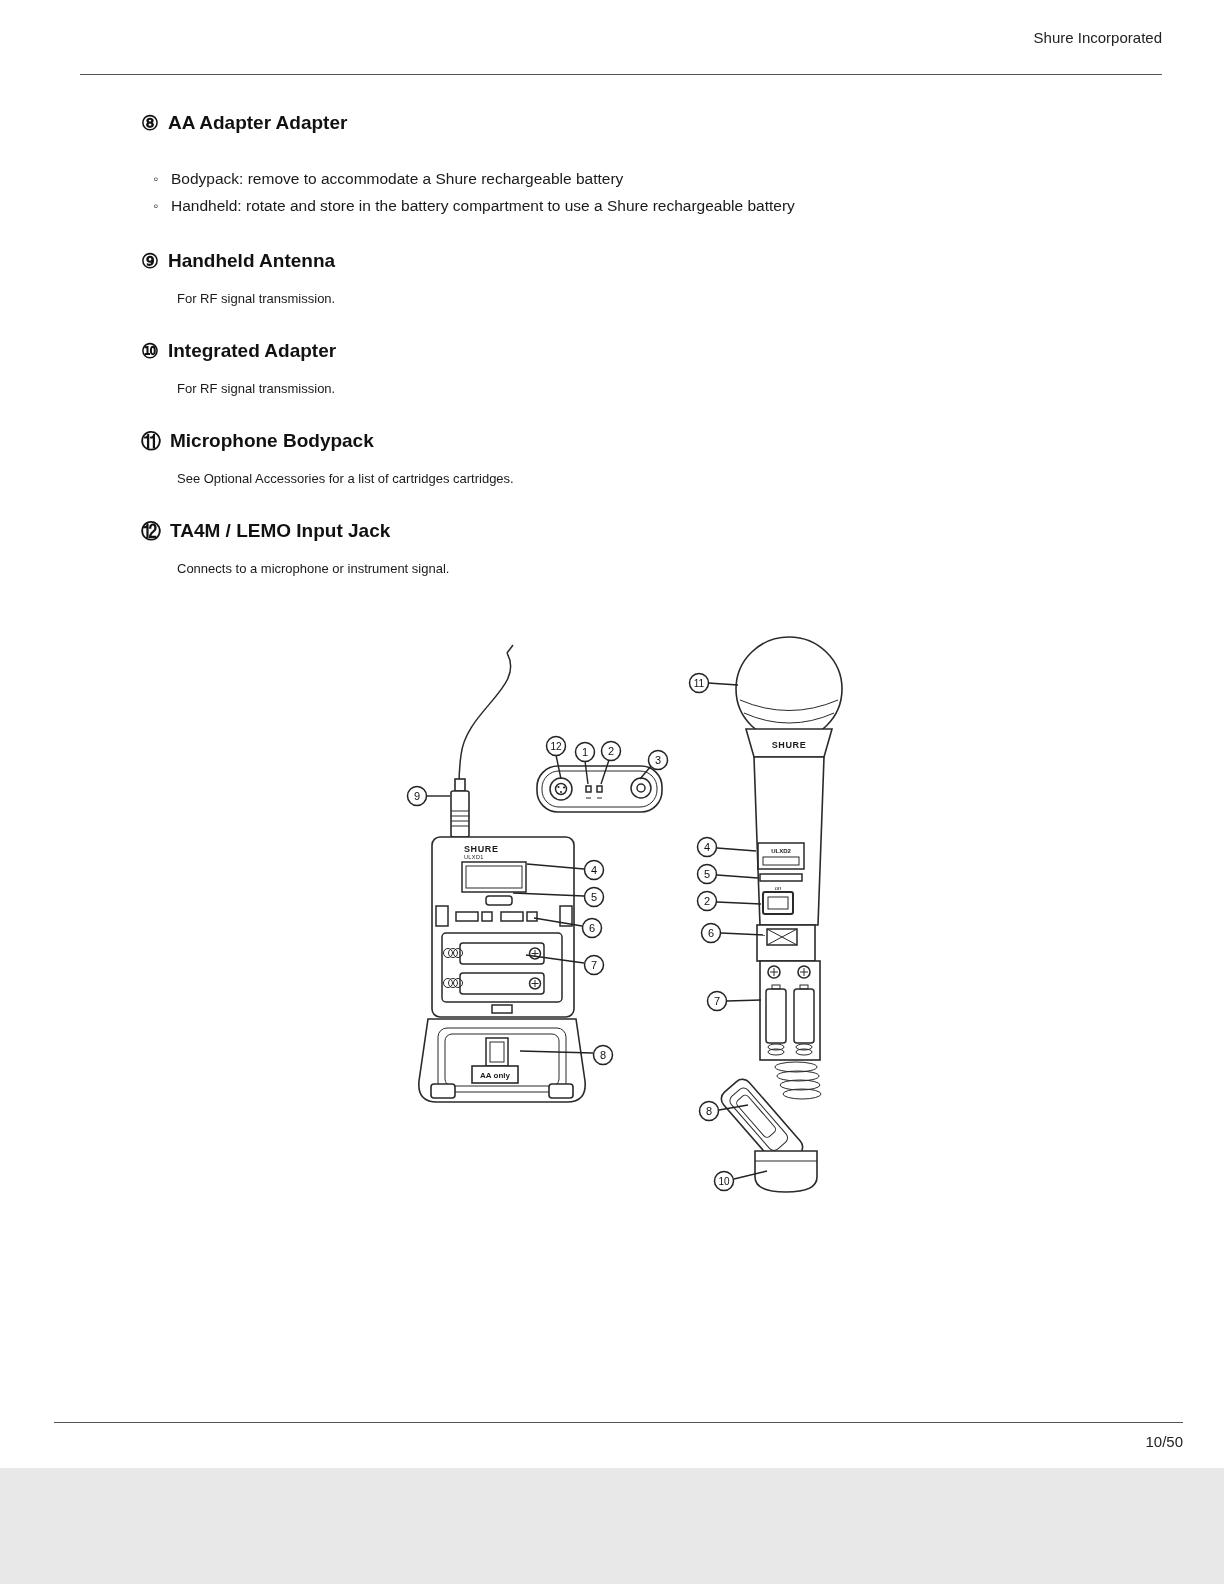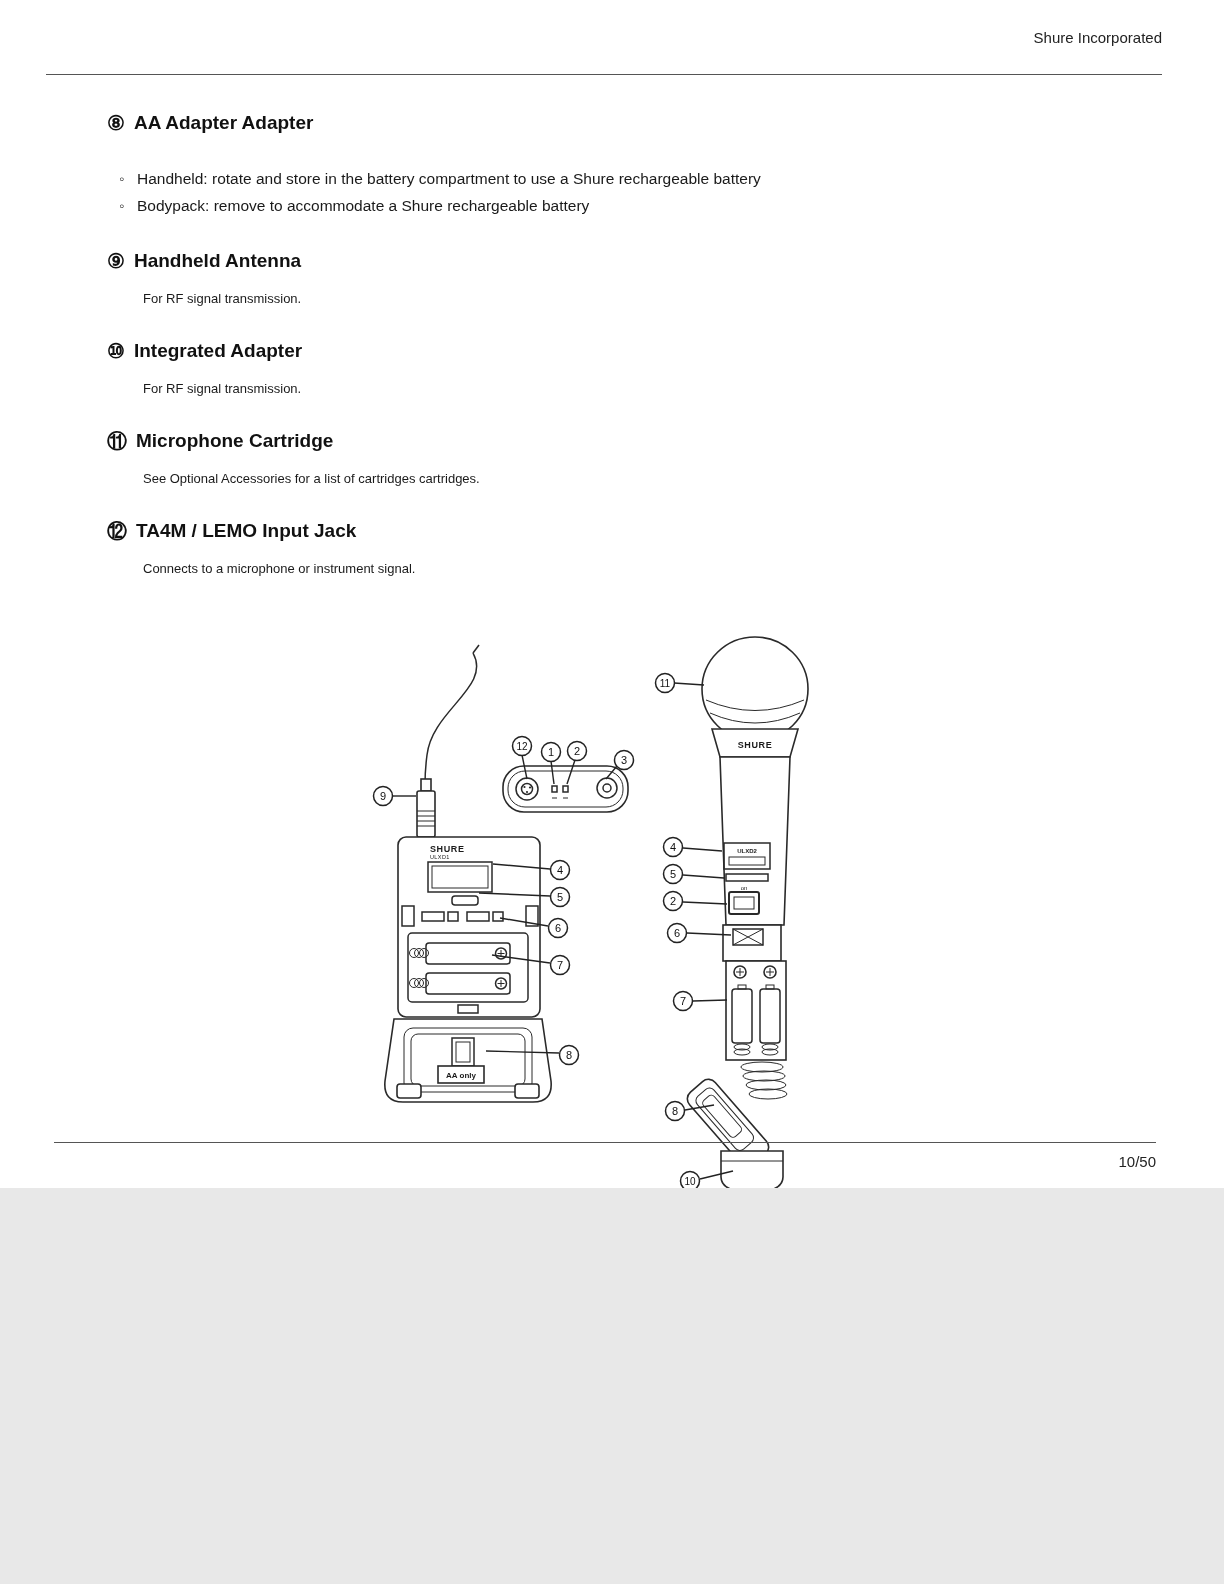--- a/index.html
+++ b/index.html
@@ -1,24 +1,25 @@
 <!DOCTYPE html>
 <html><head>
 <meta charset="utf-8">
 <style>
   html,body { margin:0; padding:0; background:#e8e8e8; }
   .page {
     position: relative;
-    width: 1224px; height: 1188px;
+    width: 1224px; height: 1468px;
     margin: 0 auto;
     background: #ffffff;
     font-family: "Liberation Sans", sans-serif;
     color: #1a1a1a;
     box-sizing: border-box;
     overflow: hidden;
+    padding-left: 34px;
   }
   .header { padding: 28px 62px 0 54px; text-align: right; }
   .company { font-size: 15px; color: #222; line-height: 20px; }
   .rule { border: none; border-top: 1px solid #555; margin: 26px 0 0 0; }
   .header .rule { margin-left: -8px; }
   .main { padding: 0 80px 0 107px; }
   h2.sec-title {
     display: flex; align-items: baseline; gap: 9px;
     font-size: 19px; font-weight: bold; color: #111;
     margin: 0; line-height: 26px;
@@ -51,21 +52,21 @@
   .t-brand { font-size:9px; font-weight:bold; letter-spacing:0.6px; }
   .t-model { font-size:5.5px; letter-spacing:0.4px; }
   .t-tiny  { font-size:6px; }
   .t-adapter { font-size:8px; font-weight:bold; }
   .callout circle { fill:#ffffff; stroke:#222; stroke-width:1.5; }
   .callout line   { stroke:#222; stroke-width:1.4; }
   .callout text   { font-size:11px; fill:#111; text-anchor:middle; font-family:"Liberation Sans", sans-serif; }
   .callout text.two { font-size:10px; }
 
   .footer {
-    position: absolute; left: 54px; right: 68px; bottom: 18px;
+    position: absolute; left: 54px; right: 41px; bottom: 18px;
     border-top: 1px solid #555;
     text-align: right; padding-top: 10px;
     font-size: 15px; color: #222;
   }
 </style>
 </head>
 <body>
 
 <div class="page">
 
@@ -75,22 +76,22 @@
   </div>
 
   <div class="main">
 
     <section class="sec-aa">
       <h2 class="sec-title">
         <span class="marker">⑧</span>
         <span>AA Adapter Adapter</span>
       </h2>
       <ul class="bullets">
+        <li>Bodypack: remove to accommodate a Shure rechargeable battery</li>
         <li>Handheld: rotate and store in the battery compartment to use a Shure rechargeable battery</li>
-        <li>Bodypack: remove to accommodate a Shure rechargeable battery</li>
       </ul>
     </section>
 
     <section class="sec">
       <h2 class="sec-title">
         <span class="marker">⑨</span>
         <span>Handheld Antenna</span>
       </h2>
       <p class="body-text">For RF signal transmission.</p>
     </section>
@@ -99,21 +100,21 @@
       <h2 class="sec-title">
         <span class="marker">⑩</span>
         <span>Integrated Adapter</span>
       </h2>
       <p class="body-text">For RF signal transmission.</p>
     </section>
 
     <section class="sec">
       <h2 class="sec-title">
         <span class="marker">⑪</span>
-        <span>Microphone Cartridge</span>
+        <span>Microphone Bodypack</span>
       </h2>
       <p class="body-text">See Optional Accessories for a list of cartridges cartridges.</p>
     </section>
 
     <section class="sec">
       <h2 class="sec-title">
         <span class="marker">⑫</span>
         <span>TA4M / LEMO Input Jack</span>
       </h2>
       <p class="body-text">Connects to a microphone or instrument signal.</p>

